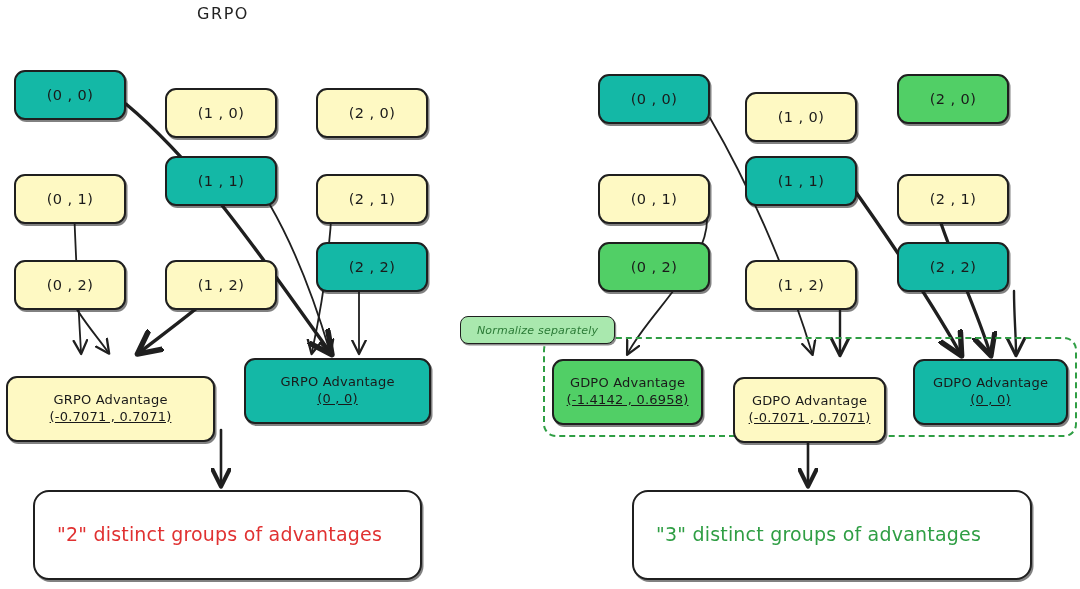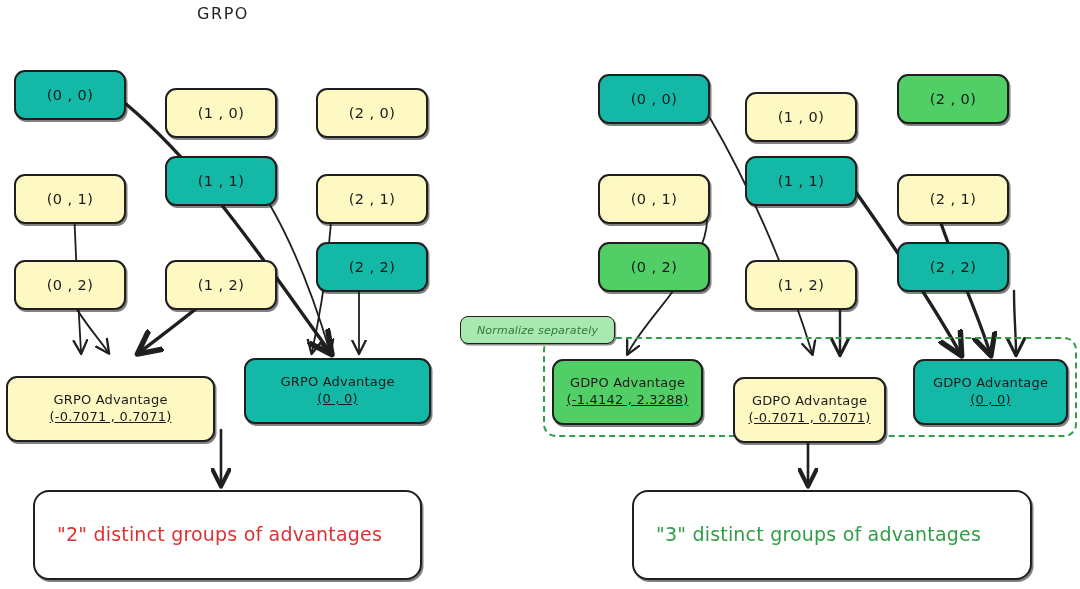--- a/index.html
+++ b/index.html
@@ -176,21 +176,21 @@
   <div class="node cell fill-green" style="left:598px;top:242px;width:112px;height:50px;">(0 , 2)</div>
   <div class="node cell fill-pink" style="left:745px;top:242px;width:112px;height:50px;">(1 , 2)</div>
   <div class="node cell fill-gray" style="left:897px;top:242px;width:112px;height:50px;">(2 , 2)</div>
 
   <div class="dashed-group" style="left:543px;top:337px;width:534px;height:100px;"></div>
 
   <div class="badge" style="left:460px;top:316px;width:155px;height:28px;">Normalize separately</div>
 
   <div class="node adv fill-green" style="left:552px;top:359px;width:151px;height:66px;">
     <span class="l1">GDPO Advantage</span>
-    <span class="l2">(-1.4142 , 2.3288)</span>
+    <span class="l2">(-1.4142 , 0.6958)</span>
   </div>
   <div class="node adv fill-pink" style="left:733px;top:359px;width:153px;height:66px;">
     <span class="l1">GDPO Advantage</span>
     <span class="l2">(-0.7071 , 0.7071)</span>
   </div>
   <div class="node adv fill-gray" style="left:913px;top:359px;width:155px;height:66px;">
     <span class="l1">GDPO Advantage</span>
     <span class="l2">(0 , 0)</span>
   </div>
 

